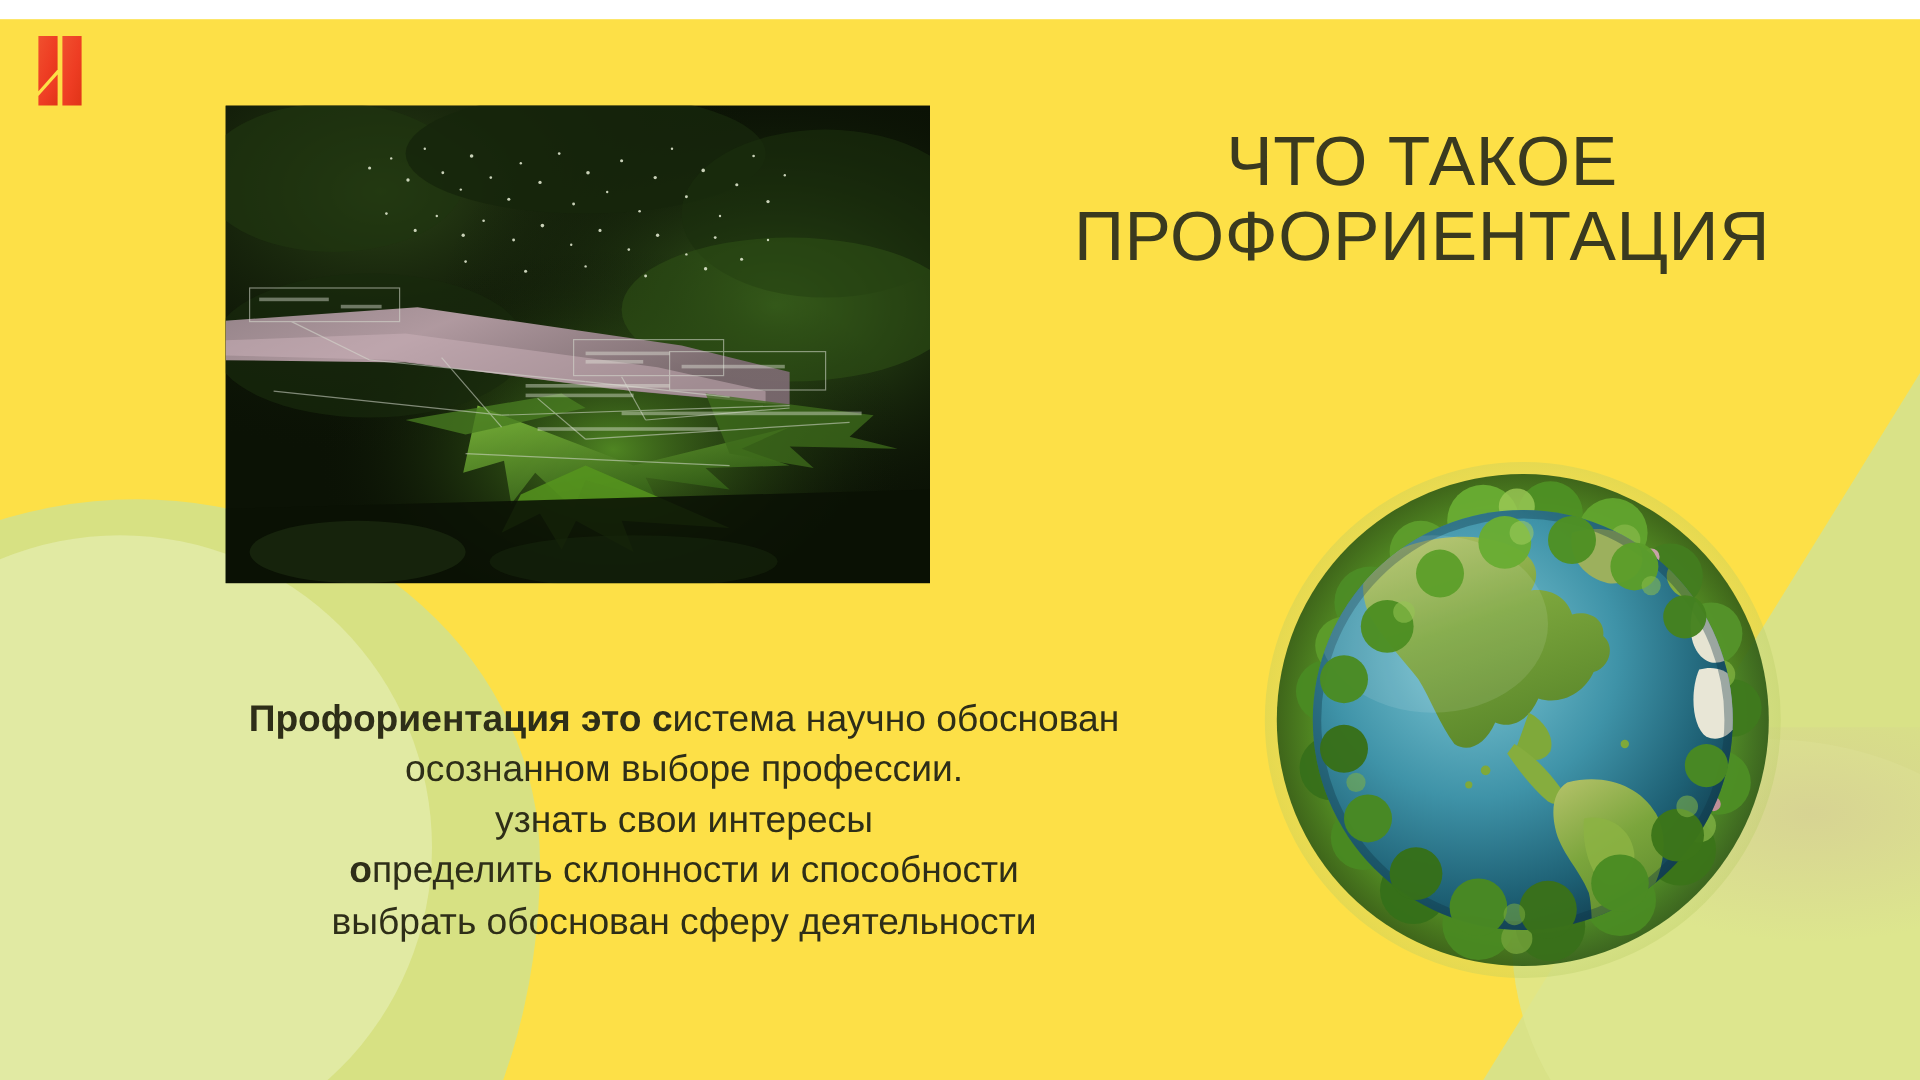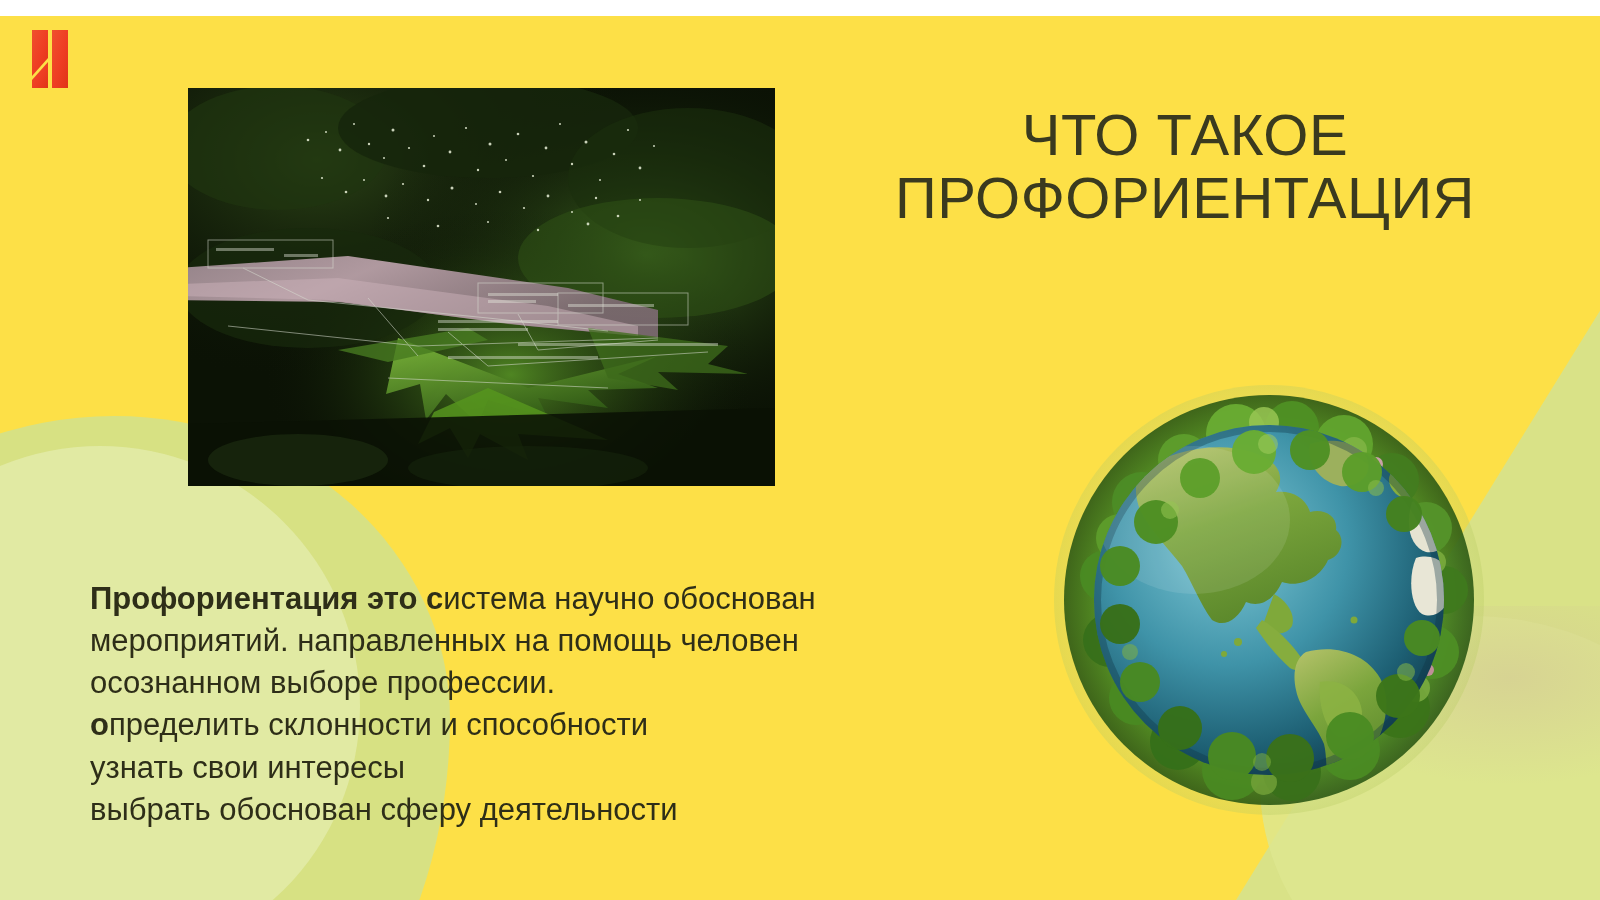--- a/index.html
+++ b/index.html
@@ -108,20 +108,21 @@
     font-weight: 400;
     white-space: pre-line;
   }
 
   
   .body-text {
     position: absolute;
     left: 90px;
     top: 562px;
     width: 960px;
+    text-align: center;
     color: #2e2e18;
     font-size: 31px;
     line-height: 1.36;
   }
   .body-text .ln { display: block; white-space: nowrap; }
   .body-text b { font-weight: 700; }
 
   
   .globe-wrap {
     position: absolute;
@@ -288,24 +289,23 @@
         <rect x="260" y="268" width="150" height="3"></rect>
       </g>
     </svg>
   </div>
 
   <div class="title">ЧТО ТАКОЕ
 ПРОФОРИЕНТАЦИЯ</div>
 
   <div class="body-text">
       <span class="ln"><b>Профориентация это с</b>истема научно обоснован</span>
-      <span class="ln">мероприятий. направленных на помощь человен</span>
       <span class="ln">осознанном выборе профессии.</span>
+      <span class="ln">узнать свои интересы</span>
       <span class="ln"><b>о</b>пределить склонности и способности</span>
-      <span class="ln">узнать свои интересы</span>
       <span class="ln">выбрать обоснован сферу деятельности</span>
     </div>
 
   <div class="globe-wrap">
     <svg class="globe-svg" viewBox="0 0 490 490" aria-hidden="true">
       <defs>
         <radialGradient id="ocean" cx="38%" cy="34%" r="72%">
           <stop offset="0%" stop-color="#7fc8d6"></stop>
           <stop offset="48%" stop-color="#3f93a8"></stop>
           <stop offset="82%" stop-color="#1d5f73"></stop>

